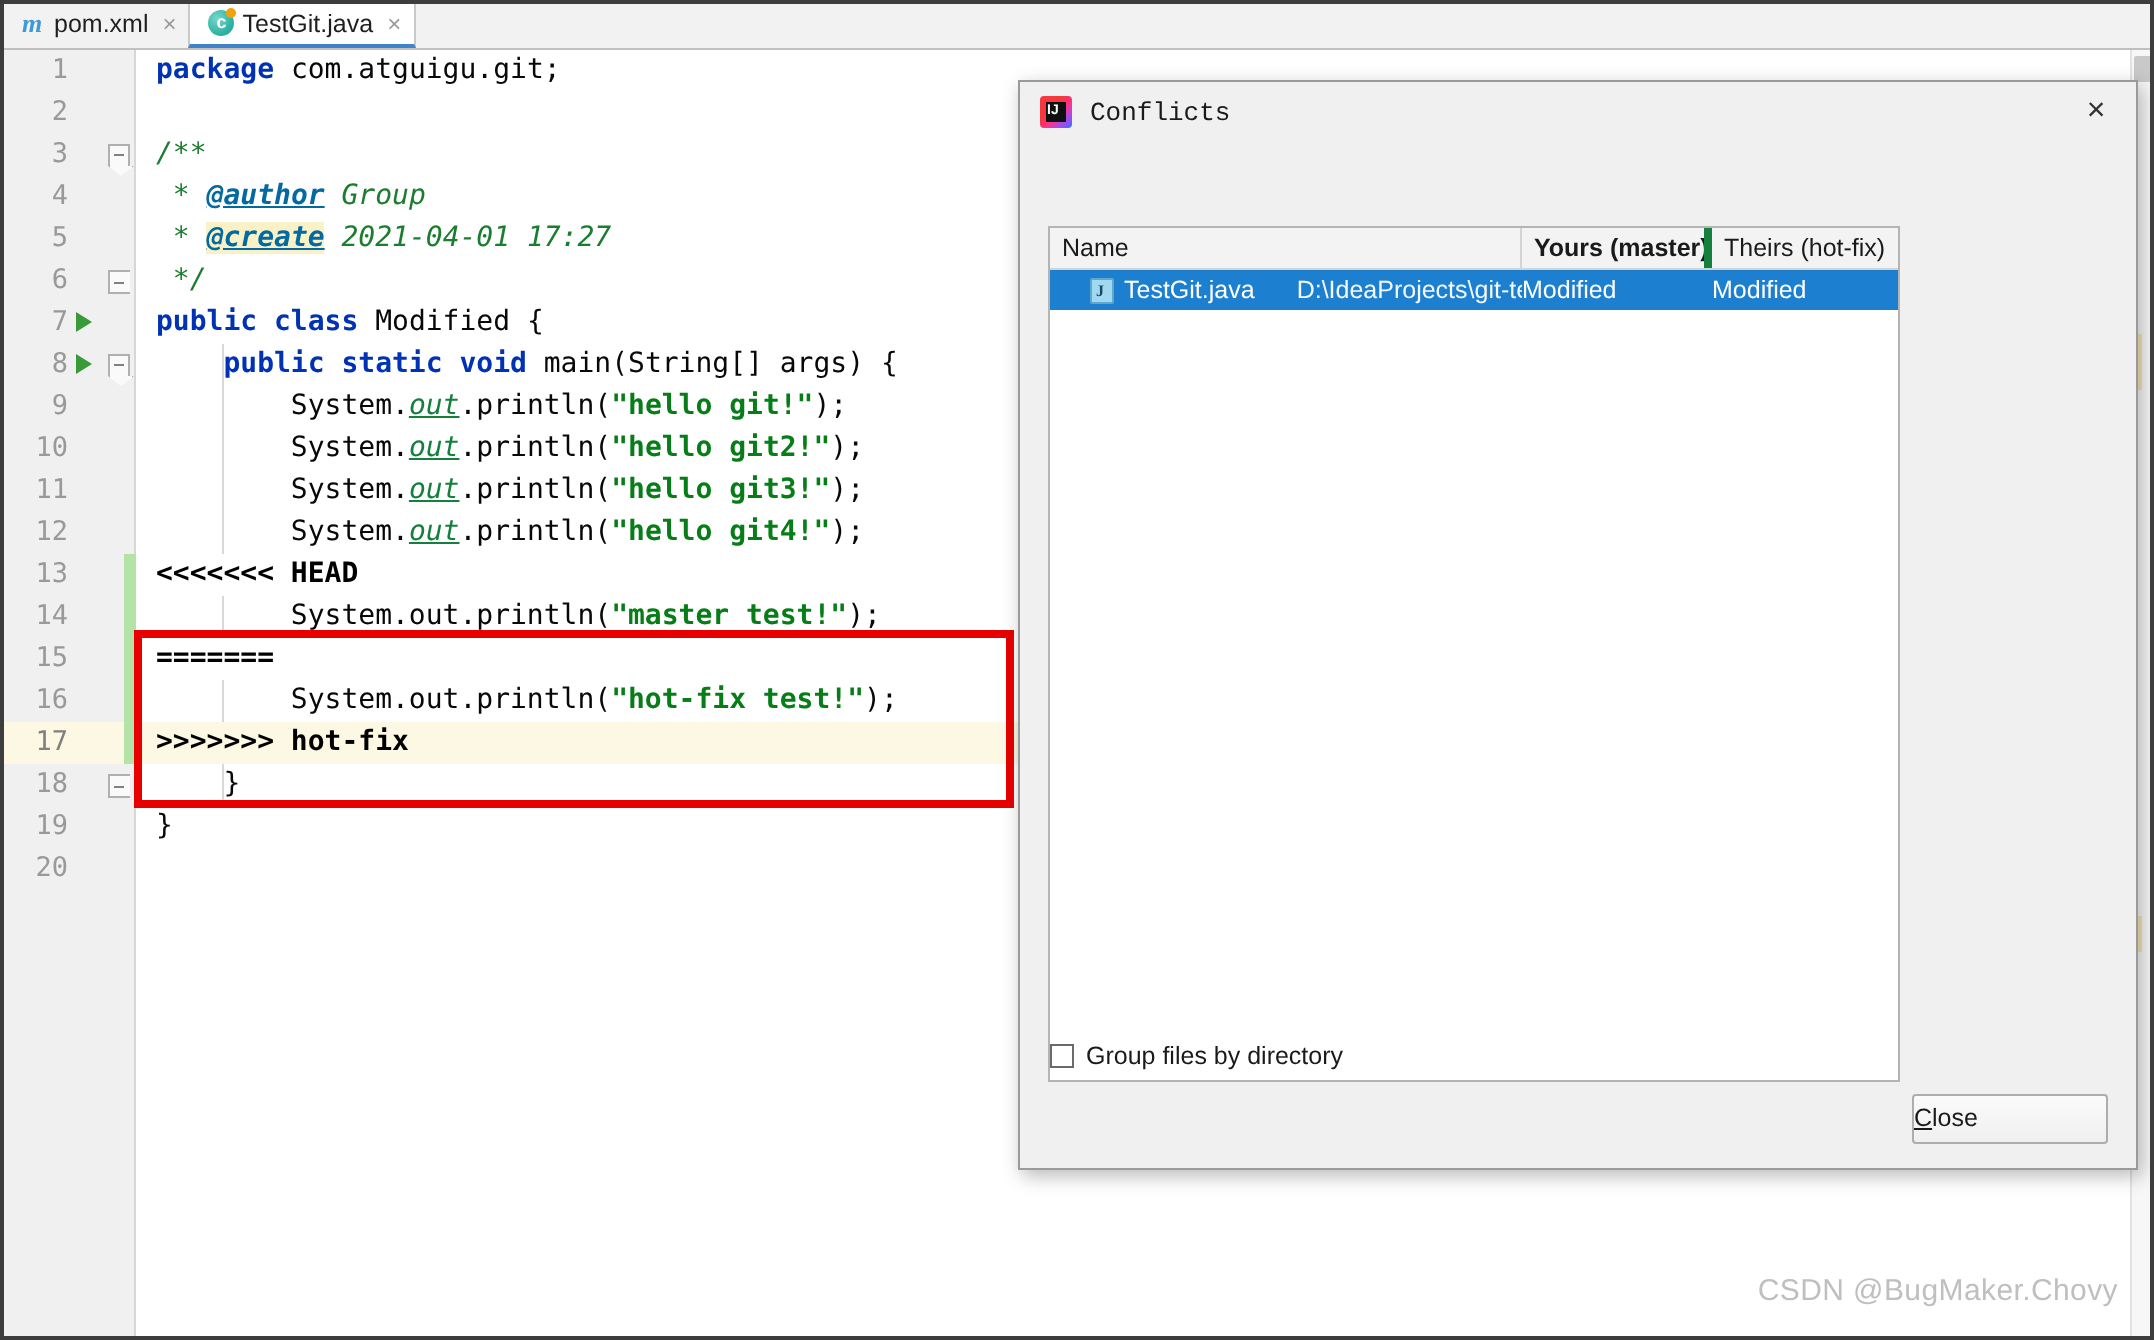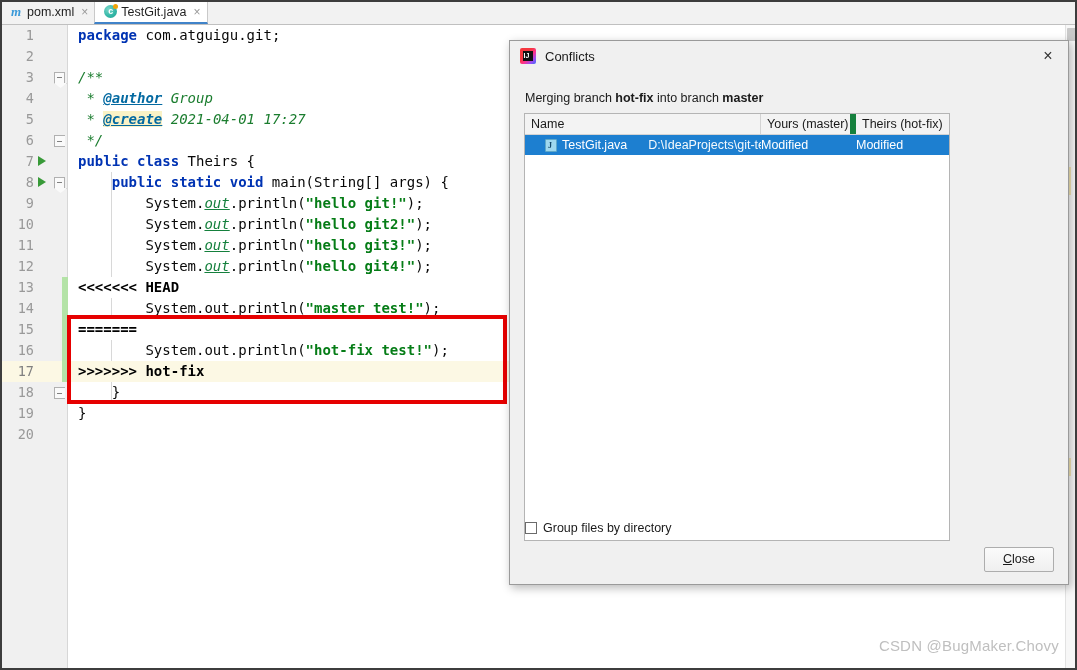--- a/index.html
+++ b/index.html
@@ -289,20 +289,21 @@
     z-index: 2;
     color: #ffffff;
     font-size: 7px;
     font-weight: bold;
     line-height: 12px;
     font-family: "Liberation Sans", sans-serif;
   }
   #dlg-title {
     font-size: 13px;
     color: #1a1a1a;
+    font-family: Liberation Mono, monospace;
   }
   #dlg-close {
     position: absolute;
     right: 8px; top: 4px;
     width: 24px; height: 22px;
     text-align: center;
     line-height: 22px;
     font-size: 16px;
     color: #333;
     cursor: pointer;
@@ -336,21 +337,21 @@
   }
   #tbl-head .th {
     line-height: 20px;
     padding-left: 6px;
     color: #1a1a1a;
     box-sizing: border-box;
     overflow: hidden;
     white-space: nowrap;
   }
   #tbl-head .th.c0 { width: 236px; border-right: 1px solid #d3d3d3; }
-  #tbl-head .th.c1 { width: 95px;  border-right: 6px solid #15803d; }
+  #tbl-head .th.c1 { width: 95px;  border-right: 4px solid #15803d; font-weight: bold; }
   #tbl-head .th.c2 { width: 93px; }
   .tbl-row {
     display: flex;
     height: 20px;
     background: #1d7fd0;
     color: #ffffff;
     font-size: 12.5px;
     align-items: center;
     box-sizing: border-box;
   }
@@ -398,27 +399,27 @@
     width: 12px; height: 12px;
     border: 1px solid #6b6b6b;
     background: #ffffff;
     box-sizing: border-box;
     flex: 0 0 auto;
   }
   #group-check span { font-size: 12.5px; color: #1a1a1a; }
   #dlg-close-btn {
     position: absolute;
     right: 14px; bottom: 12px;
-    width: 70px; height: 25px;
+    width: 98px; height: 25px;
     background: linear-gradient(#fbfbfb,#efefef);
     border: 1px solid #adadad;
     border-radius: 2px;
     font-size: 12.5px;
     color: #1a1a1a;
-    text-align: center;
+    text-align: left;
     line-height: 23px;
     cursor: pointer;
     box-sizing: border-box;
     font-family: "Liberation Sans", sans-serif;
   }
   #dlg-close-btn u { text-decoration: underline; }
 
   
   #watermark {
     position: absolute;
@@ -529,21 +530,21 @@
   </div>
 
   <div id="code-area">
     <div id="code-lines">
       <div class="cline"><span class="kw">package</span><span class="pln"> com.atguigu.git;</span></div>
       <div class="cline"></div>
       <div class="cline"><span class="cmt">/**</span></div>
       <div class="cline"><span class="cmt"> * </span><span class="tag">@author</span><span class="cmt"> Group</span></div>
       <div class="cline"><span class="cmt"> * </span><span class="tag hl">@create</span><span class="cmt"> 2021-04-01 17:27</span></div>
       <div class="cline"><span class="cmt"> */</span></div>
-      <div class="cline"><span class="kw">public class</span><span class="pln"> Theirs {</span></div>
+      <div class="cline"><span class="kw">public class</span><span class="pln"> Modified {</span></div>
       <div class="cline guide"><span class="pln">    </span><span class="kw">public static void</span><span class="pln"> main(String[] args) {</span></div>
       <div class="cline guide"><span class="pln">        System.</span><span class="fld">out</span><span class="pln">.println(</span><span class="str">"hello git!"</span><span class="pln">);</span></div>
       <div class="cline guide"><span class="pln">        System.</span><span class="fld">out</span><span class="pln">.println(</span><span class="str">"hello git2!"</span><span class="pln">);</span></div>
       <div class="cline guide"><span class="pln">        System.</span><span class="fld">out</span><span class="pln">.println(</span><span class="str">"hello git3!"</span><span class="pln">);</span></div>
       <div class="cline guide"><span class="pln">        System.</span><span class="fld">out</span><span class="pln">.println(</span><span class="str">"hello git4!"</span><span class="pln">);</span></div>
       <div class="cline"><span class="cfl">&lt;&lt;&lt;&lt;&lt;&lt;&lt; HEAD</span></div>
       <div class="cline guide"><span class="pln">        System.out.println(</span><span class="str">"master test!"</span><span class="pln">);</span></div>
       <div class="cline"><span class="cfl">=======</span></div>
       <div class="cline guide"><span class="pln">        System.out.println(</span><span class="str">"hot-fix test!"</span><span class="pln">);</span></div>
       <div class="cline curline"><span class="cfl">&gt;&gt;&gt;&gt;&gt;&gt;&gt; hot-fix</span></div>
@@ -562,23 +563,20 @@
   </div>
 
   <div id="conflicts-dialog">
 
     <div id="dlg-titlebar">
       <span id="dlg-app-icon"></span>
       <span id="dlg-title">Conflicts</span>
       <span id="dlg-close">×</span>
     </div>
 
-    <div id="dlg-subtitle">
-      <span>Merging branch </span><b>hot-fix</b><span> into branch </span><b>master</b>
-    </div>
 
     <div id="file-table">
       <div id="tbl-head">
         <div class="th c0">Name</div>
         <div class="th c1">Yours (master)</div>
         <div class="th c2">Theirs (hot-fix)</div>
       </div>
       <div class="tbl-row">
         <div class="td c0">
           <span class="ico-javafile"></span>

